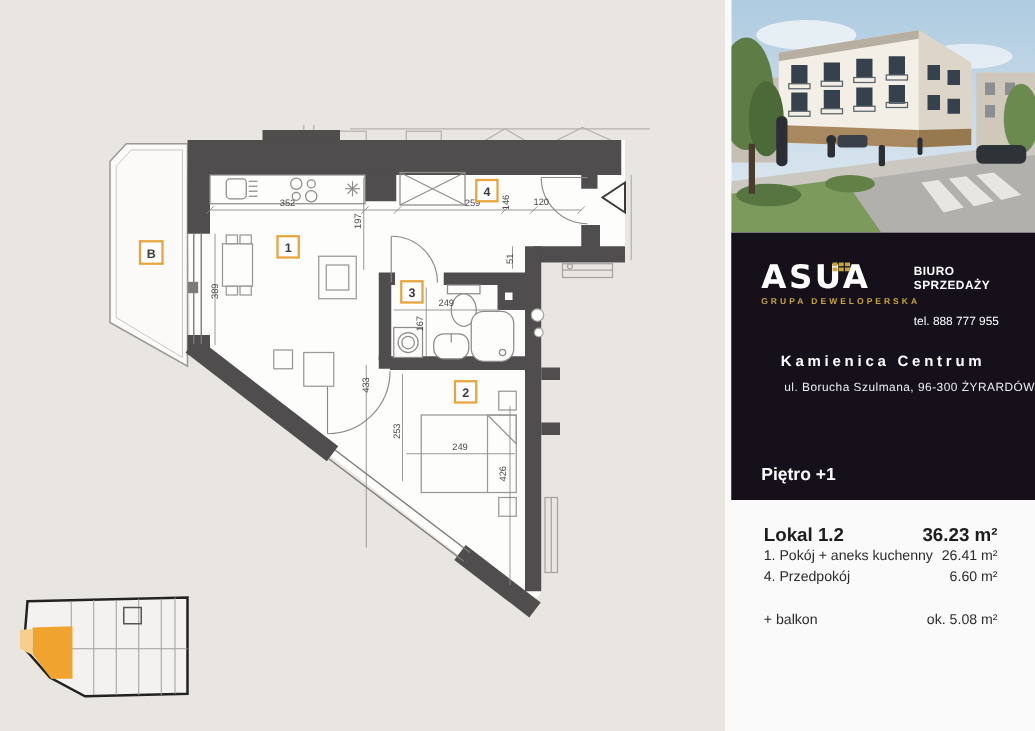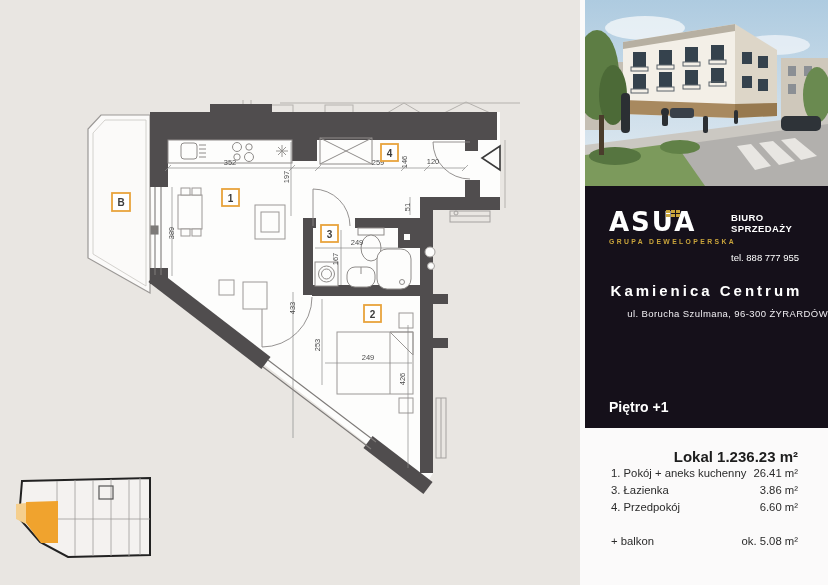--- a/index.html
+++ b/index.html
@@ -2,37 +2,37 @@
 <html><head>
 <meta charset="utf-8">
 <style>
   html,body{margin:0;padding:0;}
   .canvas{position:relative;width:828px;height:585px;overflow:hidden;
           background:#e9e6e2;font-family:"Liberation Sans",sans-serif;}
   .plan-svg{position:absolute;left:0;top:0;}
   
   .sidebar{position:absolute;left:580px;top:0;width:248px;height:585px;background:#fbfafa;}
   .photo{margin-left:5px;width:243px;height:186px;overflow:hidden;}
-  .info-black{margin-left:5px;width:243px;height:242px;background:#15101a;color:#fff;position:relative;}
+  .info-black{margin-left:5px;width:243px;height:214px;background:#15101a;color:#fff;position:relative;}
   .logo-row{display:flex;align-items:flex-start;padding:23px 10px 0 24px;}
   .logo{position:relative;width:112px;flex:none;}
   .logo-word{font-family:"DejaVu Sans",sans-serif;font-weight:bold;font-size:26px;
              line-height:26px;letter-spacing:2px;color:#fff;}
   .logo-grid{position:absolute;left:57px;top:1px;display:grid;
              grid-template-columns:repeat(3,4px);grid-auto-rows:3px;gap:1px;}
   .logo-grid span{background:#c9a43b;display:block;}
   .logo-tag{margin-top:3px;font-size:6.8px;font-weight:bold;letter-spacing:2.4px;color:#c9a43b;white-space:nowrap;}
   .office{margin-left:10px;padding-top:3px;}
   .office-l1{font-size:9.5px;font-weight:bold;letter-spacing:.4px;}
   .office-l2{font-size:9.5px;margin-top:18px;}
-  .project-name{text-align:center;font-weight:bold;font-size:15px;letter-spacing:3px;margin-top:19px;}
+  .project-name{text-align:center;font-weight:bold;font-size:12px;letter-spacing:3px;margin-top:19px;}
   .project-addr{text-align:right;font-size:9.5px;letter-spacing:.4px;margin-top:9px;color:#efedf1;}
   .floor{position:absolute;left:24px;bottom:13px;font-size:14px;font-weight:bold;}
   .details{padding:12px 30px 0 31px;color:#1d1d1d;}
-  .unit-row{display:flex;justify-content:flex-end;font-size:15px;font-weight:bold;margin-top:8px;}
+  .unit-row{display:flex;justify-content:space-between;font-size:15px;font-weight:bold;margin-top:8px;}
   .room-list{}
   .room-row{display:flex;justify-content:space-between;font-size:11.3px;color:#2b2b2b;line-height:17px;}
   .extra-row{display:flex;justify-content:space-between;font-size:11.3px;color:#2b2b2b;margin-top:19px;}
 </style>
 </head>
 <body>
 
 <div class="canvas">
 
   <svg class="plan-svg" width="583" height="585" viewBox="0 0 583 585">
@@ -336,24 +336,20 @@
       <div class="unit-row">
         <span>Lokal 1.2</span>
         <span>36.23 m²</span>
       </div>
       <div class="room-list">
         <div class="room-row">
           <span>1. Pokój + aneks kuchenny</span>
           <span>26.41 m²</span>
         </div>
         <div class="room-row">
-          <span>3. Łazienka</span>
-          <span>3.86 m²</span>
-        </div>
-        <div class="room-row">
           <span>4. Przedpokój</span>
           <span>6.60 m²</span>
         </div>
       </div>
       <div class="extra-row">
         <span>+ balkon</span>
         <span>ok. 5.08 m²</span>
       </div>
     </div>
   </div>

